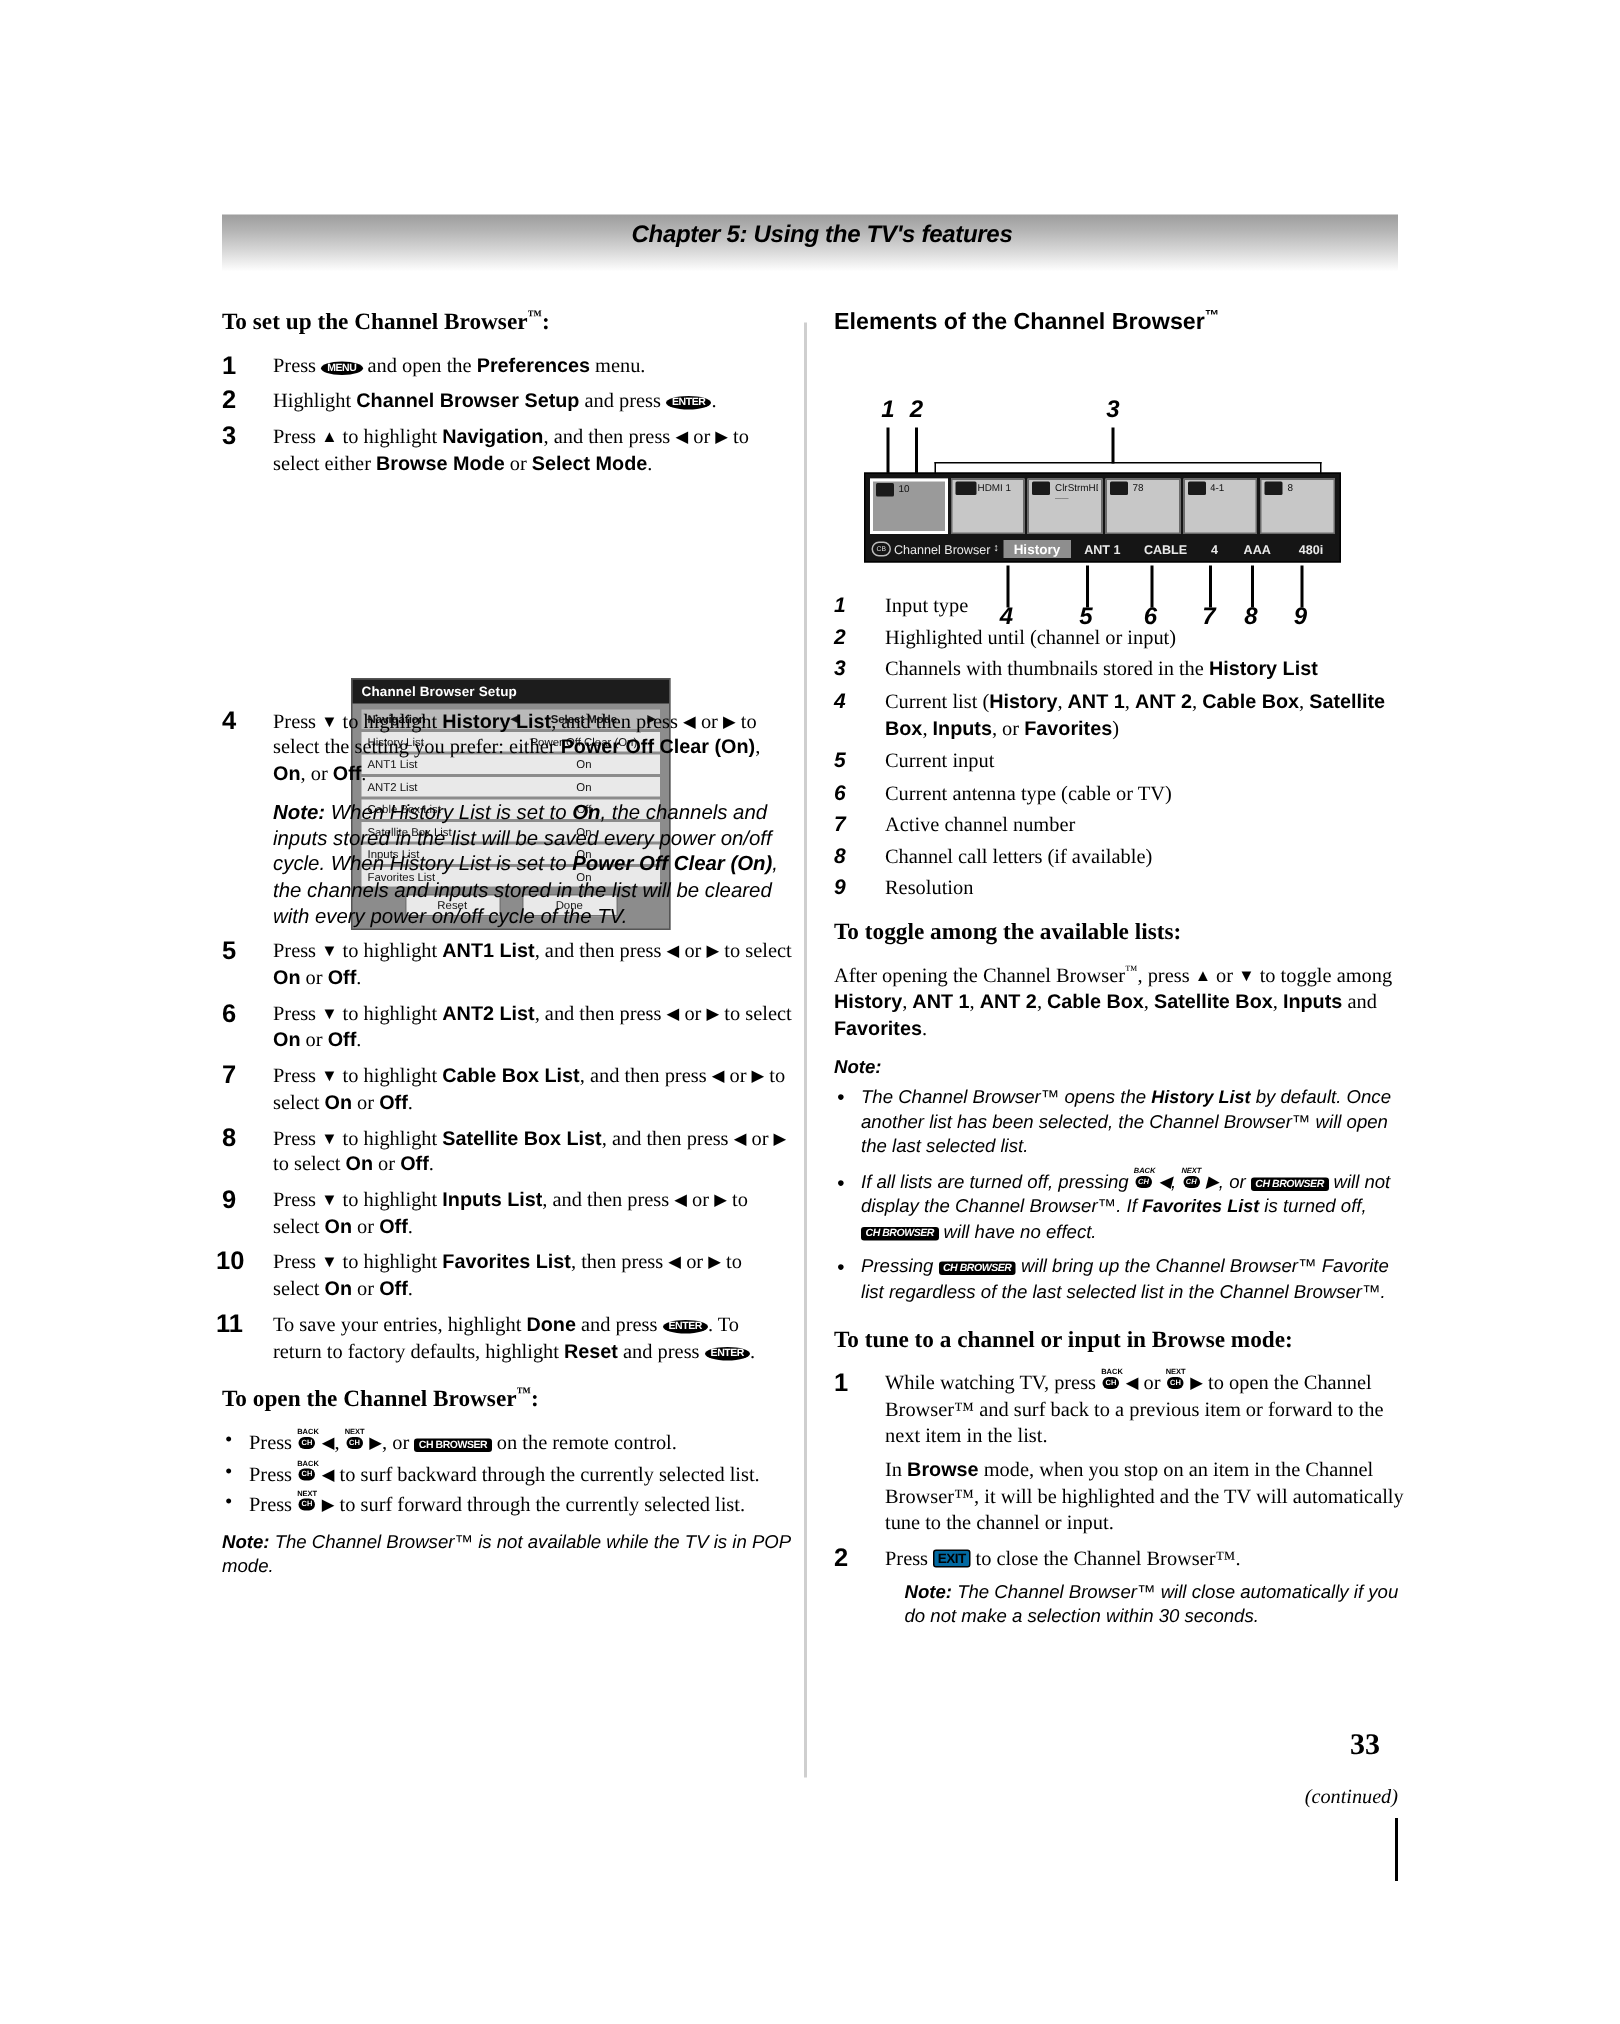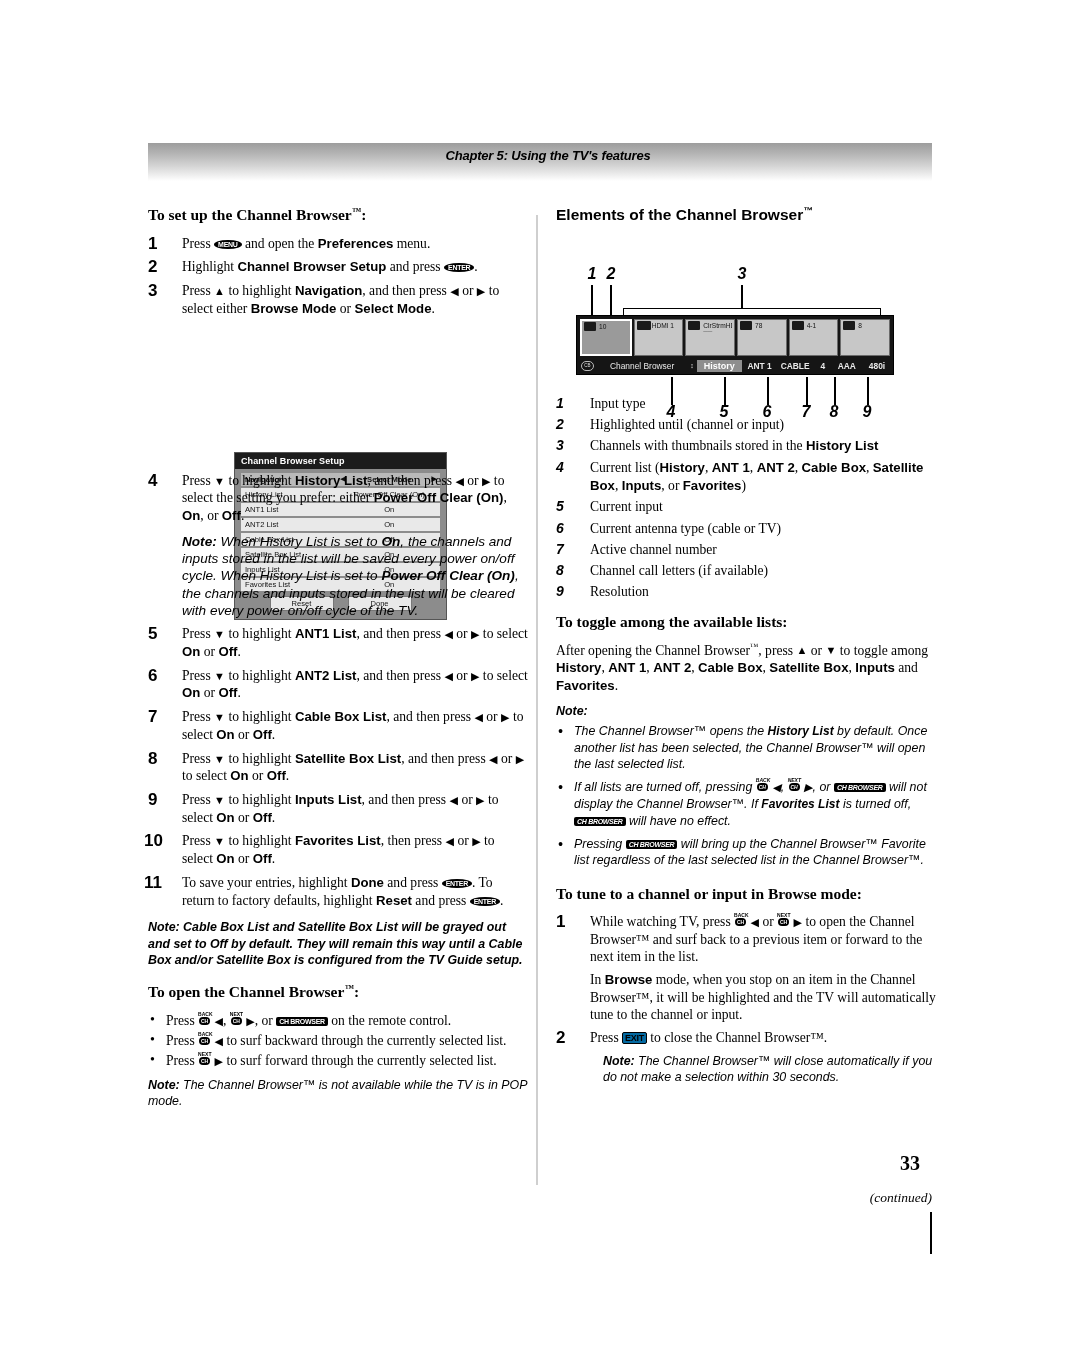--- a/index.html
+++ b/index.html
@@ -32,21 +32,21 @@
     background: linear-gradient(to bottom, #9d9d9d 0%, #b4b4b4 28%, #d6d6d6 62%, #ffffff 100%);
   }
   .chapter-title {
     position: absolute;
     left: 0; right: 0;
     top: 5px;
     text-align: center;
     font-family: "Liberation Sans", sans-serif;
     font-weight: bold;
     font-style: italic;
-    font-size: 13px;
+    font-size: 16px;
     letter-spacing: -0.2px;
     color: #000;
     padding-left: 16px;
   }
 
   
   .col {
     position: absolute;
     top: 205px;
   }
@@ -331,21 +331,21 @@
     left: 0; bottom: 0;
     width: 100%;
     height: 16px;
     display: flex;
     align-items: center;
     color: #e9e9e9;
     font-family: "Liberation Sans", sans-serif;
     font-size: 8.4px;
   }
   .cb-bar .cbl {
-    display: flex; align-items: center; gap: 16px;
+    display: flex; align-items: center; gap: 2px;
     padding-left: 4px;
   }
   .cb-bar .cb-logo {
     display: inline-block;
     width: 11px; height: 8px;
     border: 1px solid #bbb;
     border-radius: 5px;
     font-size: 4.5px;
     line-height: 7px;
     text-align: center;
@@ -465,21 +465,20 @@
         <li class="note" style="padding-left: 34px; list-style: none;"><span class="nb">Note:</span> When History List is set to <b>On</b>, the channels and inputs stored in the list will be saved every power on/off cycle. When History List is set to <b>Power Off Clear (On)</b>, the channels and inputs stored in the list will be cleared with every power on/off cycle of the TV.</li>
         <li><span class="num">5</span><span>Press <span class="arr">▼</span> to highlight <b>ANT1 List</b>, and then press <span class="arr">◀</span> or <span class="arr">▶</span> to select <b>On</b> or <b>Off</b>.</span></li>
         <li><span class="num">6</span><span>Press <span class="arr">▼</span> to highlight <b>ANT2 List</b>, and then press <span class="arr">◀</span> or <span class="arr">▶</span> to select <b>On</b> or <b>Off</b>.</span></li>
         <li><span class="num">7</span><span>Press <span class="arr">▼</span> to highlight <b>Cable Box List</b>, and then press <span class="arr">◀</span> or <span class="arr">▶</span> to select <b>On</b> or <b>Off</b>.</span></li>
         <li><span class="num">8</span><span>Press <span class="arr">▼</span> to highlight <b>Satellite Box List</b>, and then press <span class="arr">◀</span> or <span class="arr">▶</span> to select <b>On</b> or <b>Off</b>.</span></li>
         <li><span class="num">9</span><span>Press <span class="arr">▼</span> to highlight <b>Inputs List</b>, and then press <span class="arr">◀</span> or <span class="arr">▶</span> to select <b>On</b> or <b>Off</b>.</span></li>
         <li><span class="num wide">10</span><span>Press <span class="arr">▼</span> to highlight <b>Favorites List</b>, then press <span class="arr">◀</span> or <span class="arr">▶</span> to select <b>On</b> or <b>Off</b>.</span></li>
         <li><span class="num wide">11</span><span>To save your entries, highlight <b>Done</b> and press <span class="key oval">ENTER</span>. To return to factory defaults, highlight <b>Reset</b> and press <span class="key oval">ENTER</span>.</span></li>
       </ol>
 
-    <div class="note" style="margin-top:10px;"><span class="nb">Note: <b>Cable Box List</b> and <b>Satellite Box List</b> will be grayed out and set to <b>Off</b> by default. They will remain this way until a Cable Box and/or Satellite Box is configured from the TV Guide setup.</span></div>
 
     <h2 class="sec" style="margin-top:14px;">
       <span>To open the Channel Browser</span><span class="tm">™</span>:
     </h2>
     <ul class="bullets" id="open-bullets">
         <li>Press <span class="chkey"><span class="cap">BACK</span><span class="pill">CH</span></span> <span class="arr">◀</span>, <span class="chkey"><span class="cap">NEXT</span><span class="pill">CH</span></span> <span class="arr">▶</span>, or <span class="key rect">CH BROWSER</span> on the remote control.</li>
         <li>Press <span class="chkey"><span class="cap">BACK</span><span class="pill">CH</span></span> <span class="arr">◀</span> to surf backward through the currently selected list.</li>
         <li>Press <span class="chkey"><span class="cap">NEXT</span><span class="pill">CH</span></span> <span class="arr">▶</span> to surf forward through the currently selected list.</li>
       </ul>
 

